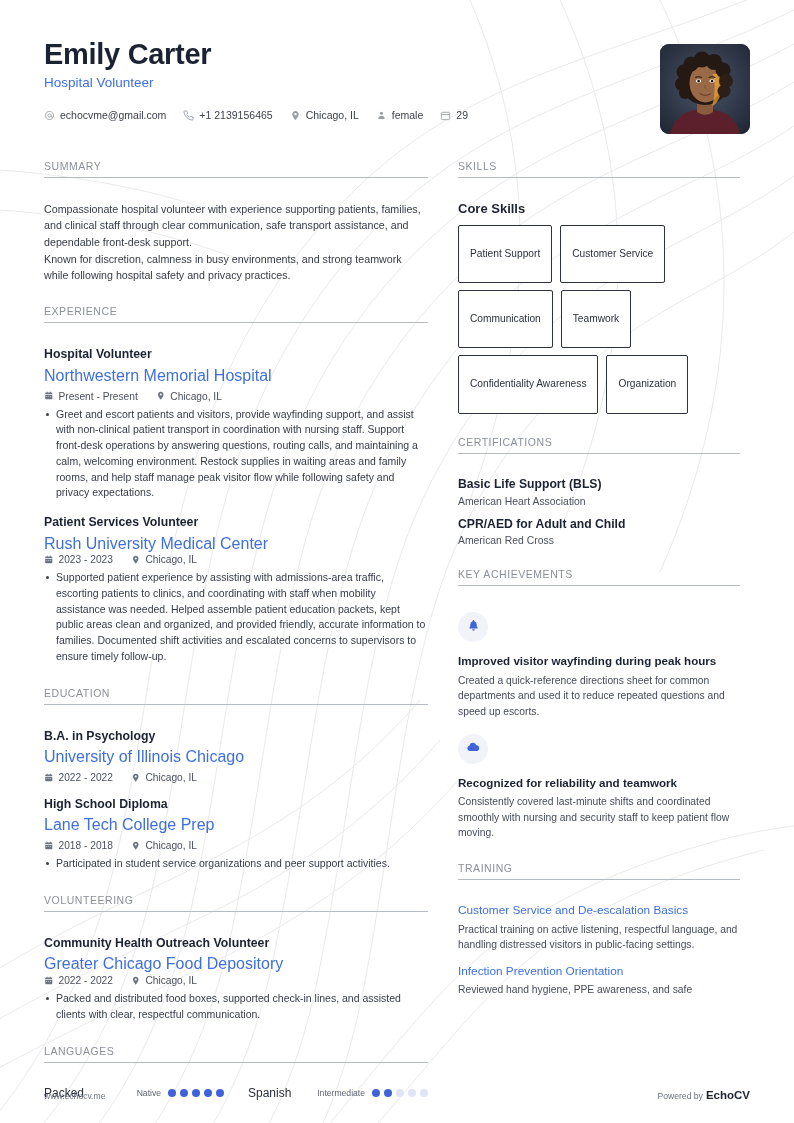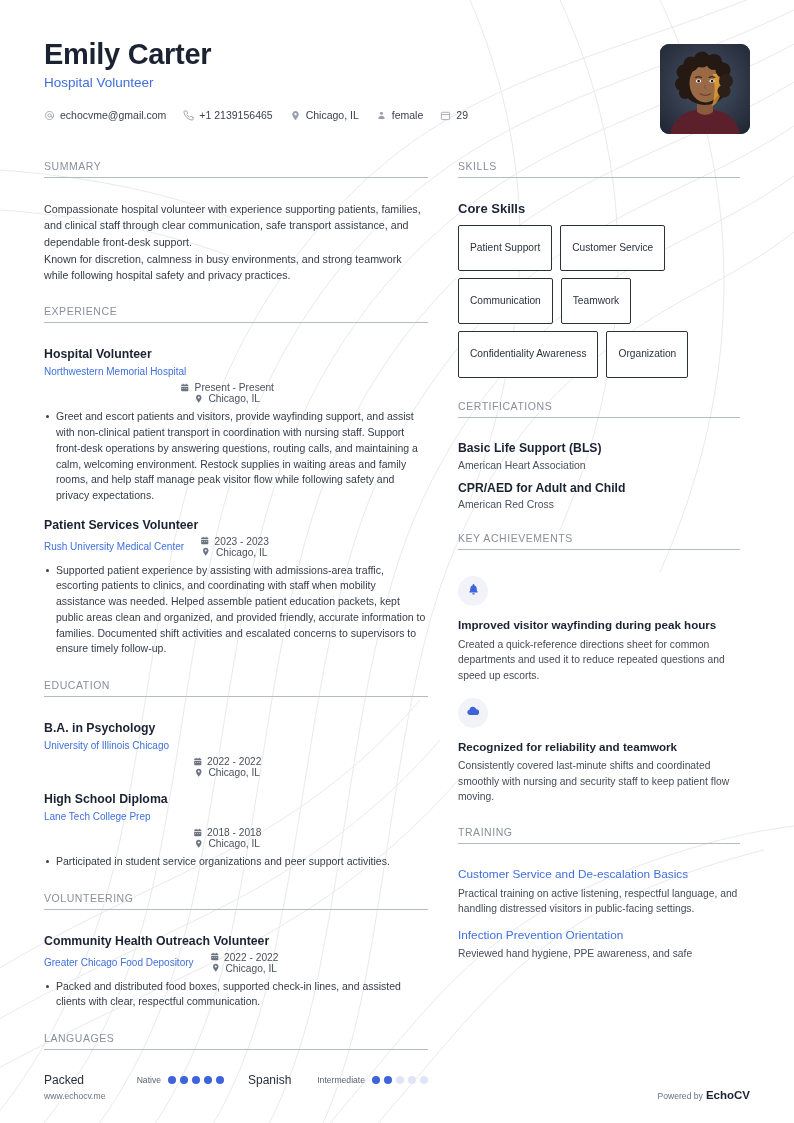--- a/index.html
+++ b/index.html
@@ -118,41 +118,40 @@
   
   .entry { margin-bottom: 13px; }
   .entry:last-child { margin-bottom: 4px; }
   .entry-title {
     font-size: 12.3px;
     font-weight: 700;
     color: #1b2333;
     line-height: 1.35;
   }
   .entry-org {
-    font-size: 10px;
+    font-size: 16px;
     color: #3f6fdc;
     margin-top: 2px;
     line-height: 1.35;
   }
   .entry-sub-inline {
     display: flex;
     align-items: center;
     flex-wrap: wrap;
     gap: 0;
     margin-top: 2px;
   }
   .entry-sub-inline .entry-org { margin-top: 0; margin-right: 16px; }
   .meta-row {
     display: flex;
-    align-items: center;
+    align-items: flex-start;
     flex-wrap: wrap;
     margin-top: 4px;
     font-size: 10.2px;
     color: #4a505c;
-    flex-direction: column;
   }
   .entry-sub-inline .meta-row { margin-top: 0; }
   .meta-item {
     display: flex;
     align-items: center;
     gap: 5px;
     margin-right: 18px;
     white-space: nowrap;
   }
   .meta-item svg { display: block; }
@@ -215,21 +214,21 @@
     margin-bottom: 9px;
   }
   .chips {
     display: flex;
     flex-wrap: wrap;
     gap: 7px 8px;
   }
   .chip {
     border: 1px solid #2c313b;
     border-radius: 2px;
-    padding: 16px 11px;
+    padding: 22px 11px;
     font-size: 10.2px;
     color: #2c313b;
     background: #fff;
     line-height: 1.2;
   }
 
   
   .cert { margin-bottom: 10px; }
   .cert-name {
     font-size: 12.2px;

